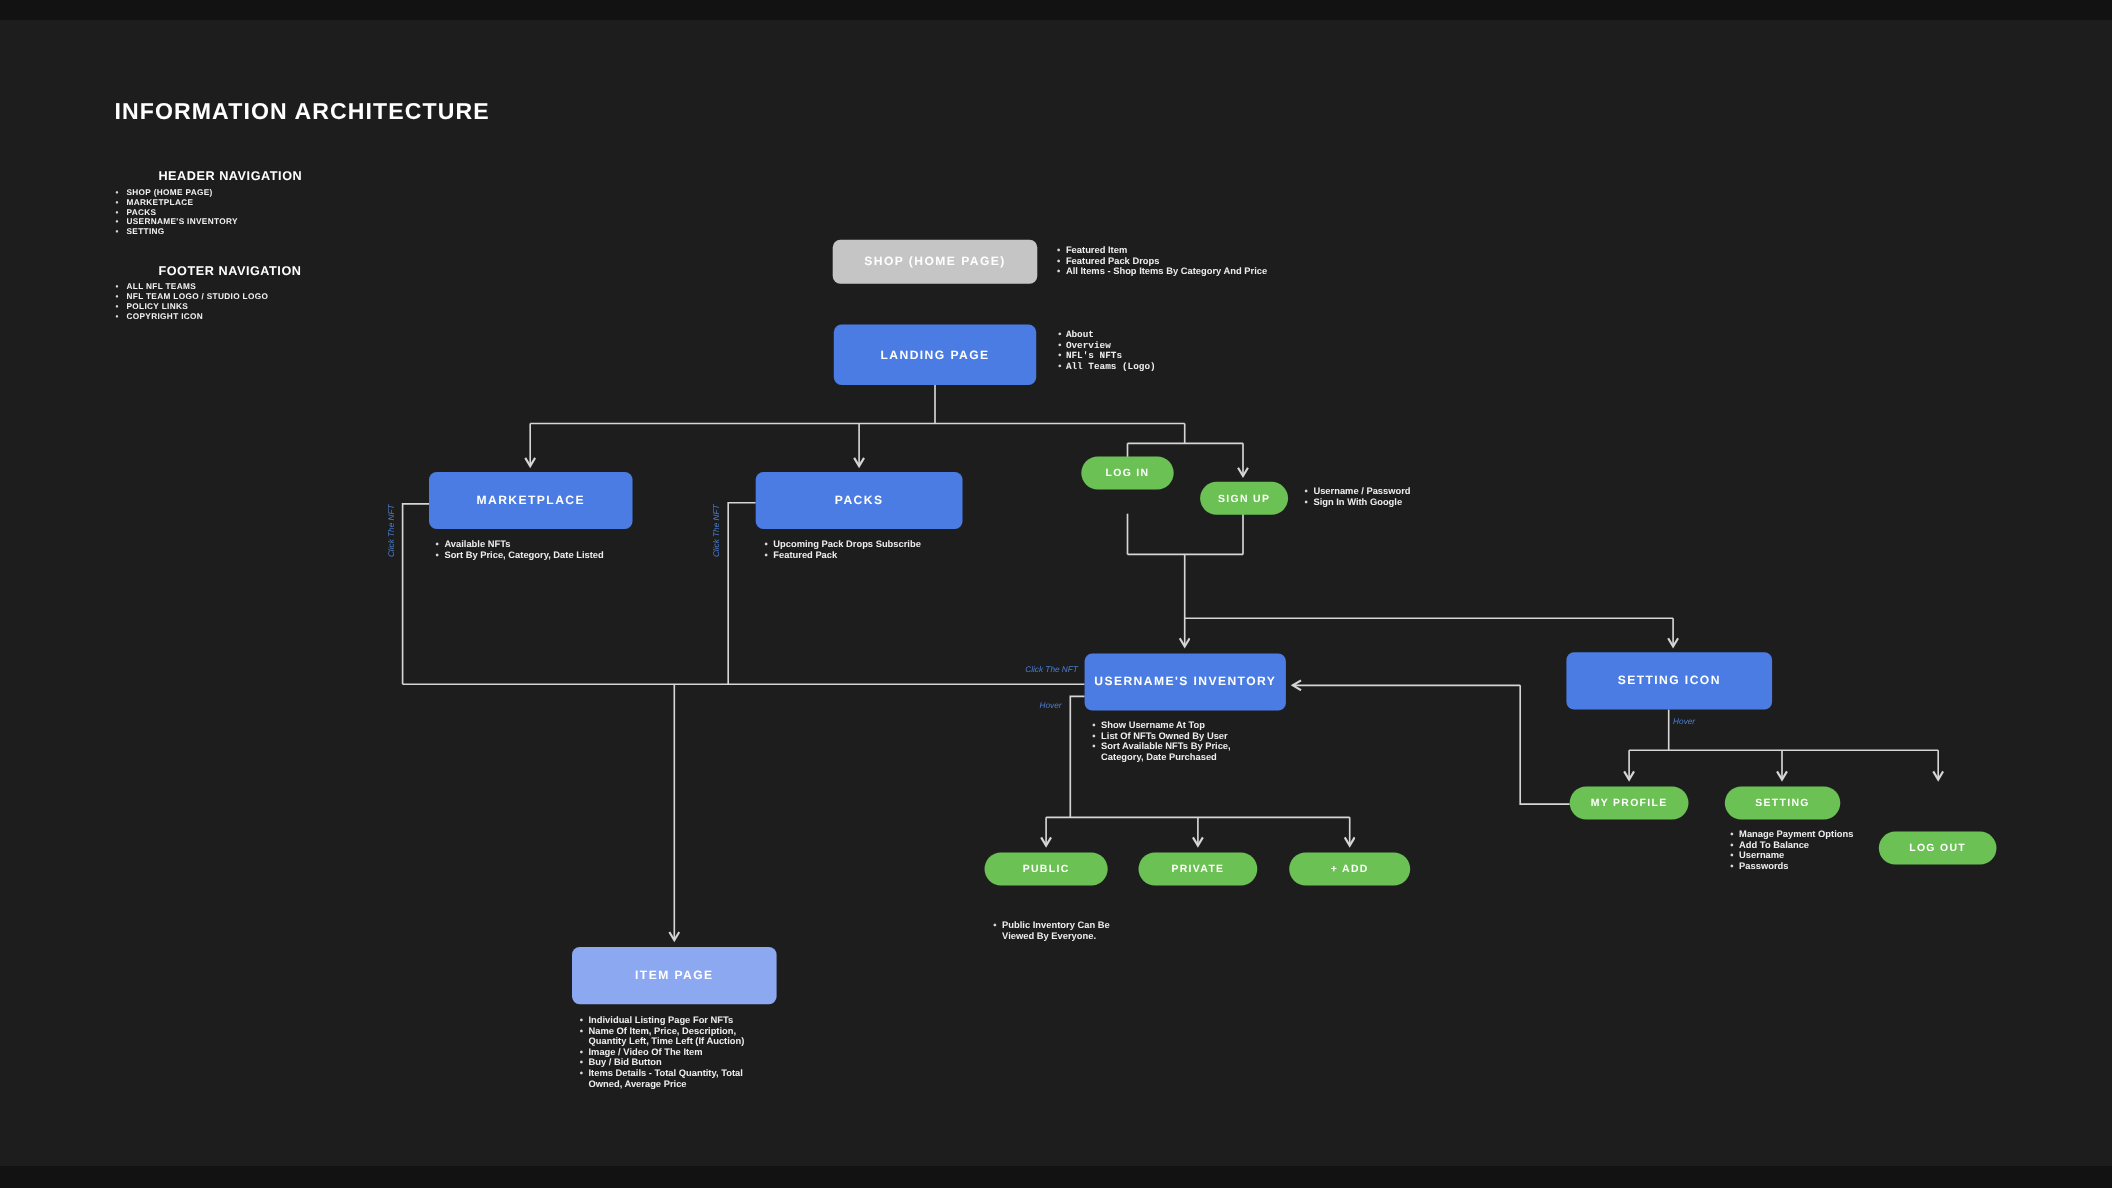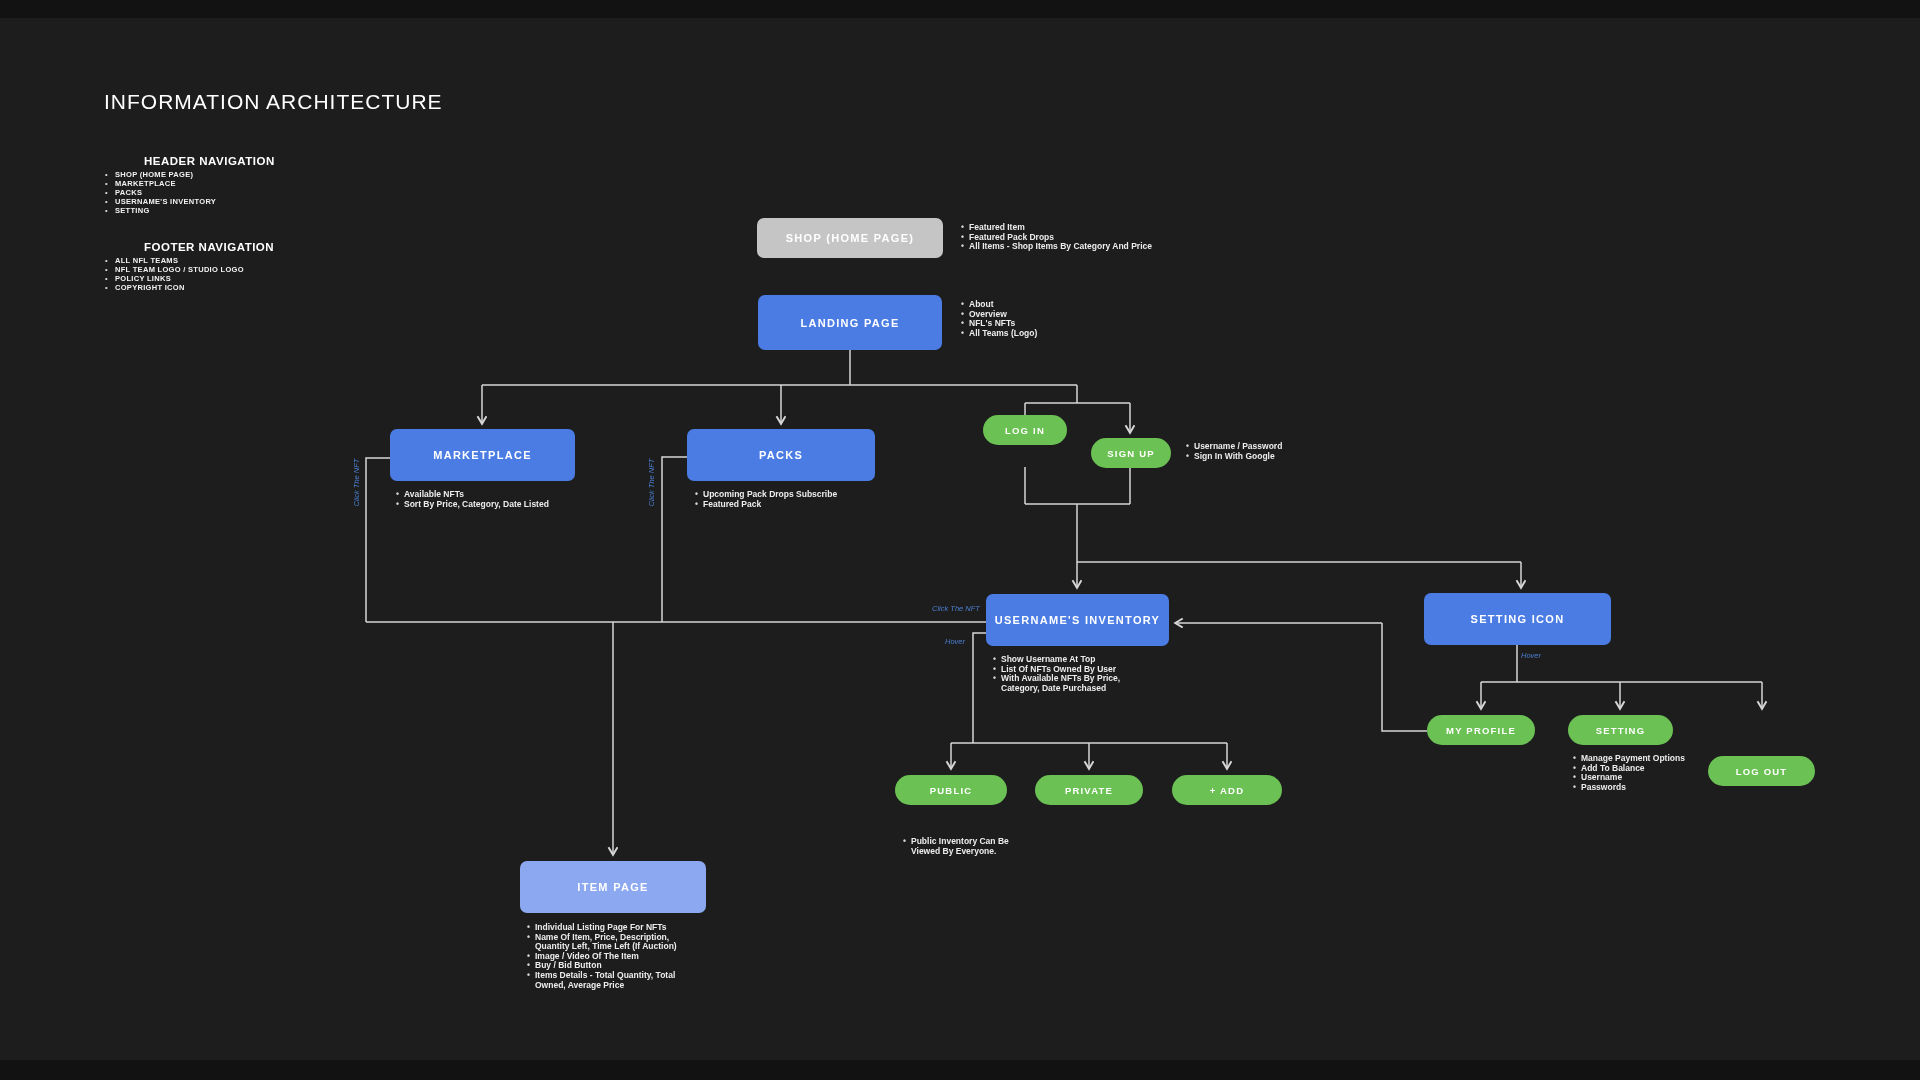--- a/index.html
+++ b/index.html
@@ -1,20 +1,20 @@
 <!DOCTYPE html>
 <html><head>
 <meta charset="utf-8">
 <style>
   html,body{margin:0;padding:0;background:#121212;}
   body{width:1920px;height:1080px;position:relative;overflow:hidden;
        font-family:"Liberation Sans","DejaVu Sans",sans-serif;}
   #artboard{position:absolute;left:0;top:18px;width:1920px;height:1042px;background:#1d1d1e;}
   .abs{position:absolute;}
-  #title{left:104px;top:90px;font-size:21px;font-weight:normal;letter-spacing:1px;color:#ffffff;}
+  #title{left:104px;top:90px;font-size:21px;font-weight:bold;letter-spacing:1px;color:#ffffff;}
   .legend-heading{font-size:11.5px;font-weight:bold;letter-spacing:.5px;color:#ffffff;margin:0 0 3px 0;padding-left:40px;}
   .legend ul,.notes ul{list-style:none;margin:0;padding:0;}
   .legend li{position:relative;padding-left:11px;font-size:7.5px;font-weight:bold;
              letter-spacing:.3px;line-height:9px;color:#f2f2f2;}
   .legend li::before,.notes li::before{content:"•";position:absolute;left:1px;top:0;color:#d9d9d9;}
   .node{position:absolute;display:flex;align-items:center;justify-content:center;
         color:#ffffff;font-weight:bold;font-size:11px;letter-spacing:1.3px;
         border-radius:7px;z-index:2;text-align:center;}
   .blue{background:#4a7ce4;}
   .lightblue{background:#8ca8f0;}
@@ -102,21 +102,21 @@
   <ul>
     <li>Featured Item</li>
     <li>Featured Pack Drops</li>
     <li>All Items - Shop Items By Category And Price</li>
   </ul>
 </div>
 
 <div class="node blue" style="left:758px;top:295px;width:184px;height:55px;">
   <span>LANDING PAGE</span>
 </div>
-<div class="notes" style="left:960px;top:300px;width:170px;">
+<div class="notes" style="left:960px;top:300px;width:170px;font-family:Liberation Mono, monospace;">
   <ul>
     <li>About</li>
     <li>Overview</li>
     <li>NFL's NFTs</li>
     <li>All Teams (Logo)</li>
   </ul>
 </div>
 
 <div class="node blue" style="left:390px;top:429px;width:185px;height:52px;">
   <span>MARKETPLACE</span>
@@ -151,21 +151,21 @@
   </ul>
 </div>
 
 <div class="node blue" style="left:986px;top:594px;width:183px;height:52px;">
   <span>USERNAME'S INVENTORY</span>
 </div>
 <div class="notes" style="left:992px;top:655px;width:135px;">
   <ul>
     <li>Show Username At Top</li>
     <li>List Of NFTs Owned By User</li>
-    <li>With Available NFTs By Price, Category, Date Purchased</li>
+    <li>Sort Available NFTs By Price, Category, Date Purchased</li>
   </ul>
 </div>
 
 <div class="node blue" style="left:1424px;top:593px;width:187px;height:52px;">
   <span>SETTING ICON</span>
 </div>
 
 <div class="node pill" style="left:1427px;top:715px;width:108px;height:30px;">
   <span>MY PROFILE</span>
 </div>

